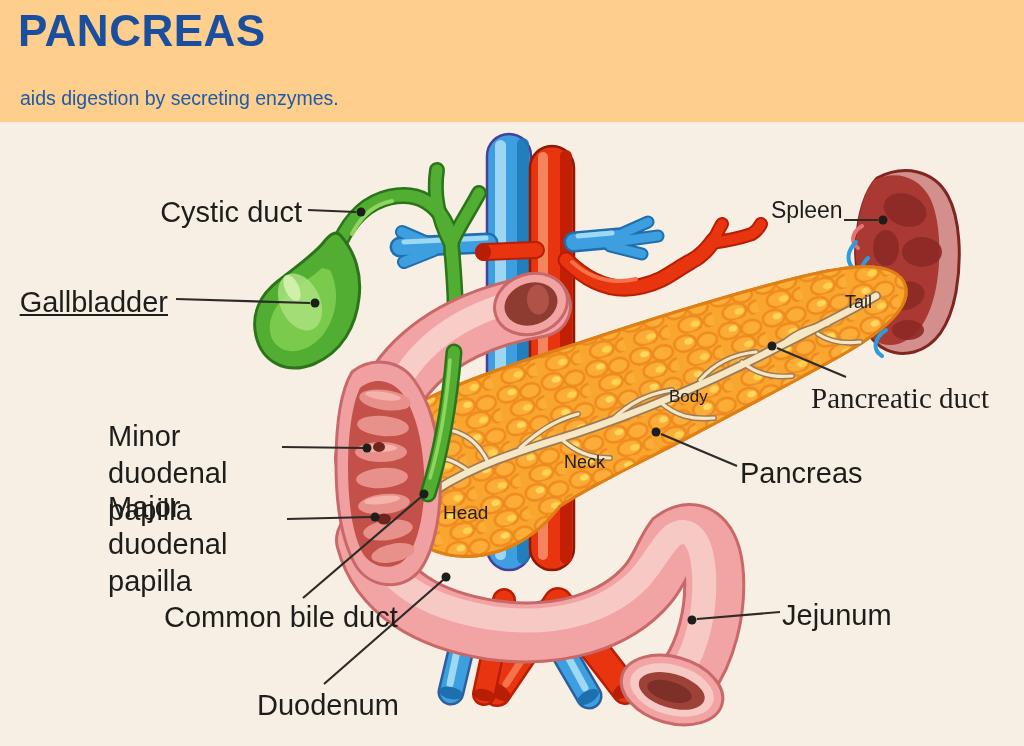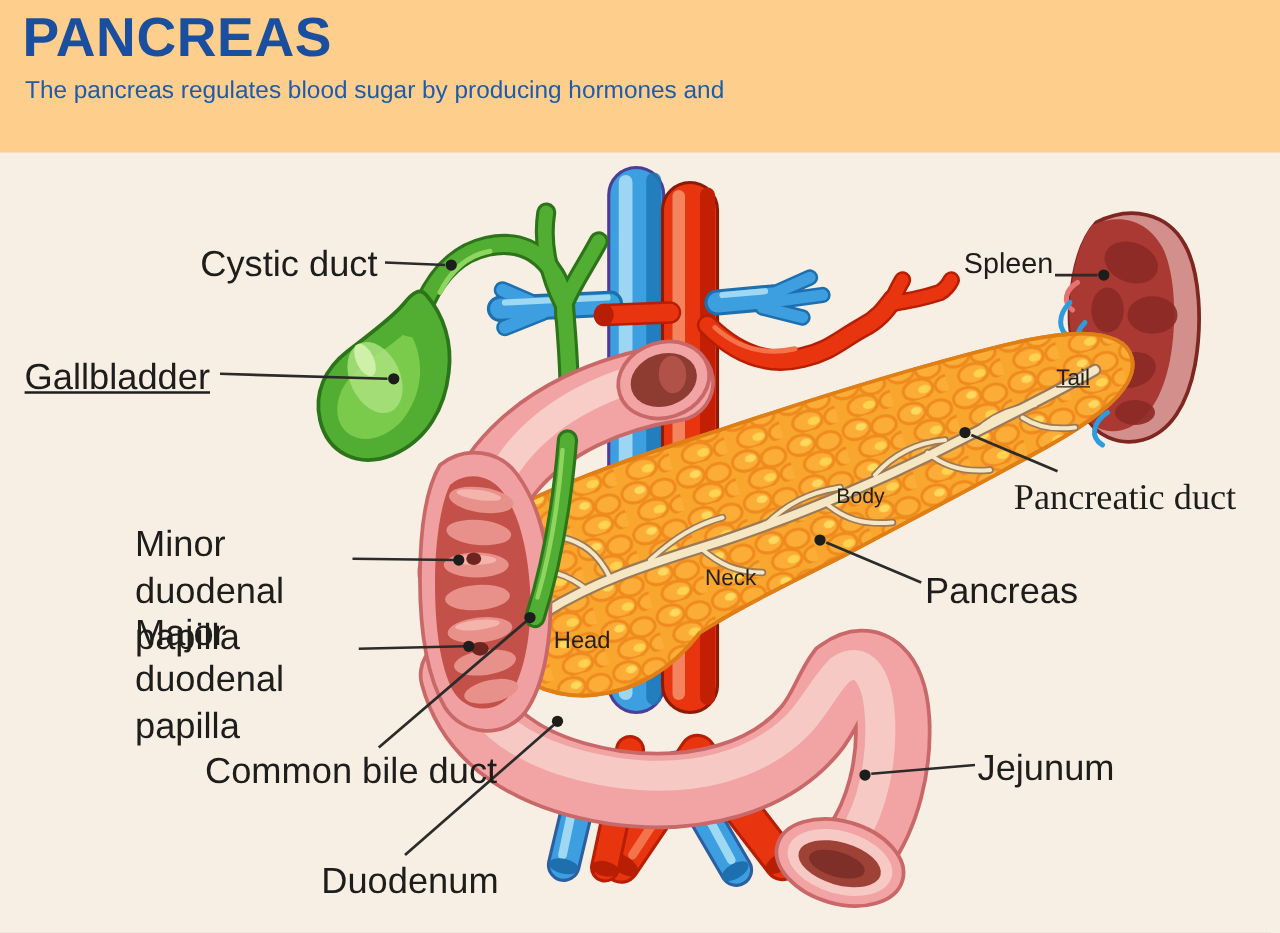--- a/index.html
+++ b/index.html
@@ -20,21 +20,21 @@
   .nw{white-space:nowrap;}
   .region{position:absolute;color:#222120;}
 </style>
 </head>
 <body>
 
 <div class="stage">
 
   <header class="banner">
     <h1>PANCREAS</h1>
-    <p><span>The pancreas regulates blood sugar by producing hormones and</span><br></p>
+    <p><br><span>aids digestion by secreting enzymes.</span></p>
   </header>
 
   <svg class="scene" width="1024" height="746" viewBox="0 0 1024 746">
     <defs>
       <pattern id="lobules" x="0" y="0" width="46" height="34" patternUnits="userSpaceOnUse" patternTransform="rotate(-16)">
         <g fill="#FBAD37" stroke="#EF8A1E" stroke-width="2.4">
           <ellipse cx="12" cy="9" rx="11" ry="8"></ellipse>
           <ellipse cx="34" cy="12" rx="10" ry="7.5"></ellipse>
           <ellipse cx="22" cy="26" rx="12" ry="8"></ellipse>
           <ellipse cx="45" cy="28" rx="9" ry="7"></ellipse>
@@ -223,18 +223,18 @@
   <div class="lbl r nw" style="left:18px;top:284px;width:150px;text-decoration:underline;">Gallbladder</div>
   <div class="lbl" style="left:108px;top:489px;width:175px;">Major duodenal papilla</div>
   <div class="lbl" style="left:108px;top:418px;width:175px;">Minor duodenal papilla</div>
   <div class="lbl nw" style="left:164px;top:599px;">Common  bile duct</div>
   <div class="lbl nw" style="left:257px;top:687px;">Duodenum</div>
   <div class="lbl nw" style="left:771px;top:196px;font-size:23px;">Spleen</div>
   <div class="lbl nw" style="left:811px;top:380px;font-family:Liberation Serif, serif;">Pancreatic duct</div>
   <div class="lbl nw" style="left:740px;top:455px;">Pancreas</div>
   <div class="lbl nw" style="left:782px;top:597px;">Jejunum</div>
 
-  <div class="region" style="left:845px;top:292px;font-size:18px;text-decoration:underline;">Tail</div>
+  <div class="region" style="left:845px;top:292px;font-size:18px;">Tail</div>
   <div class="region" style="left:669px;top:387px;font-size:17px;">Body</div>
   <div class="region" style="left:564px;top:452px;font-size:18px;">Neck</div>
   <div class="region" style="left:443px;top:502px;font-size:19px;">Head</div>
 
 </div>
 
 </body></html>

